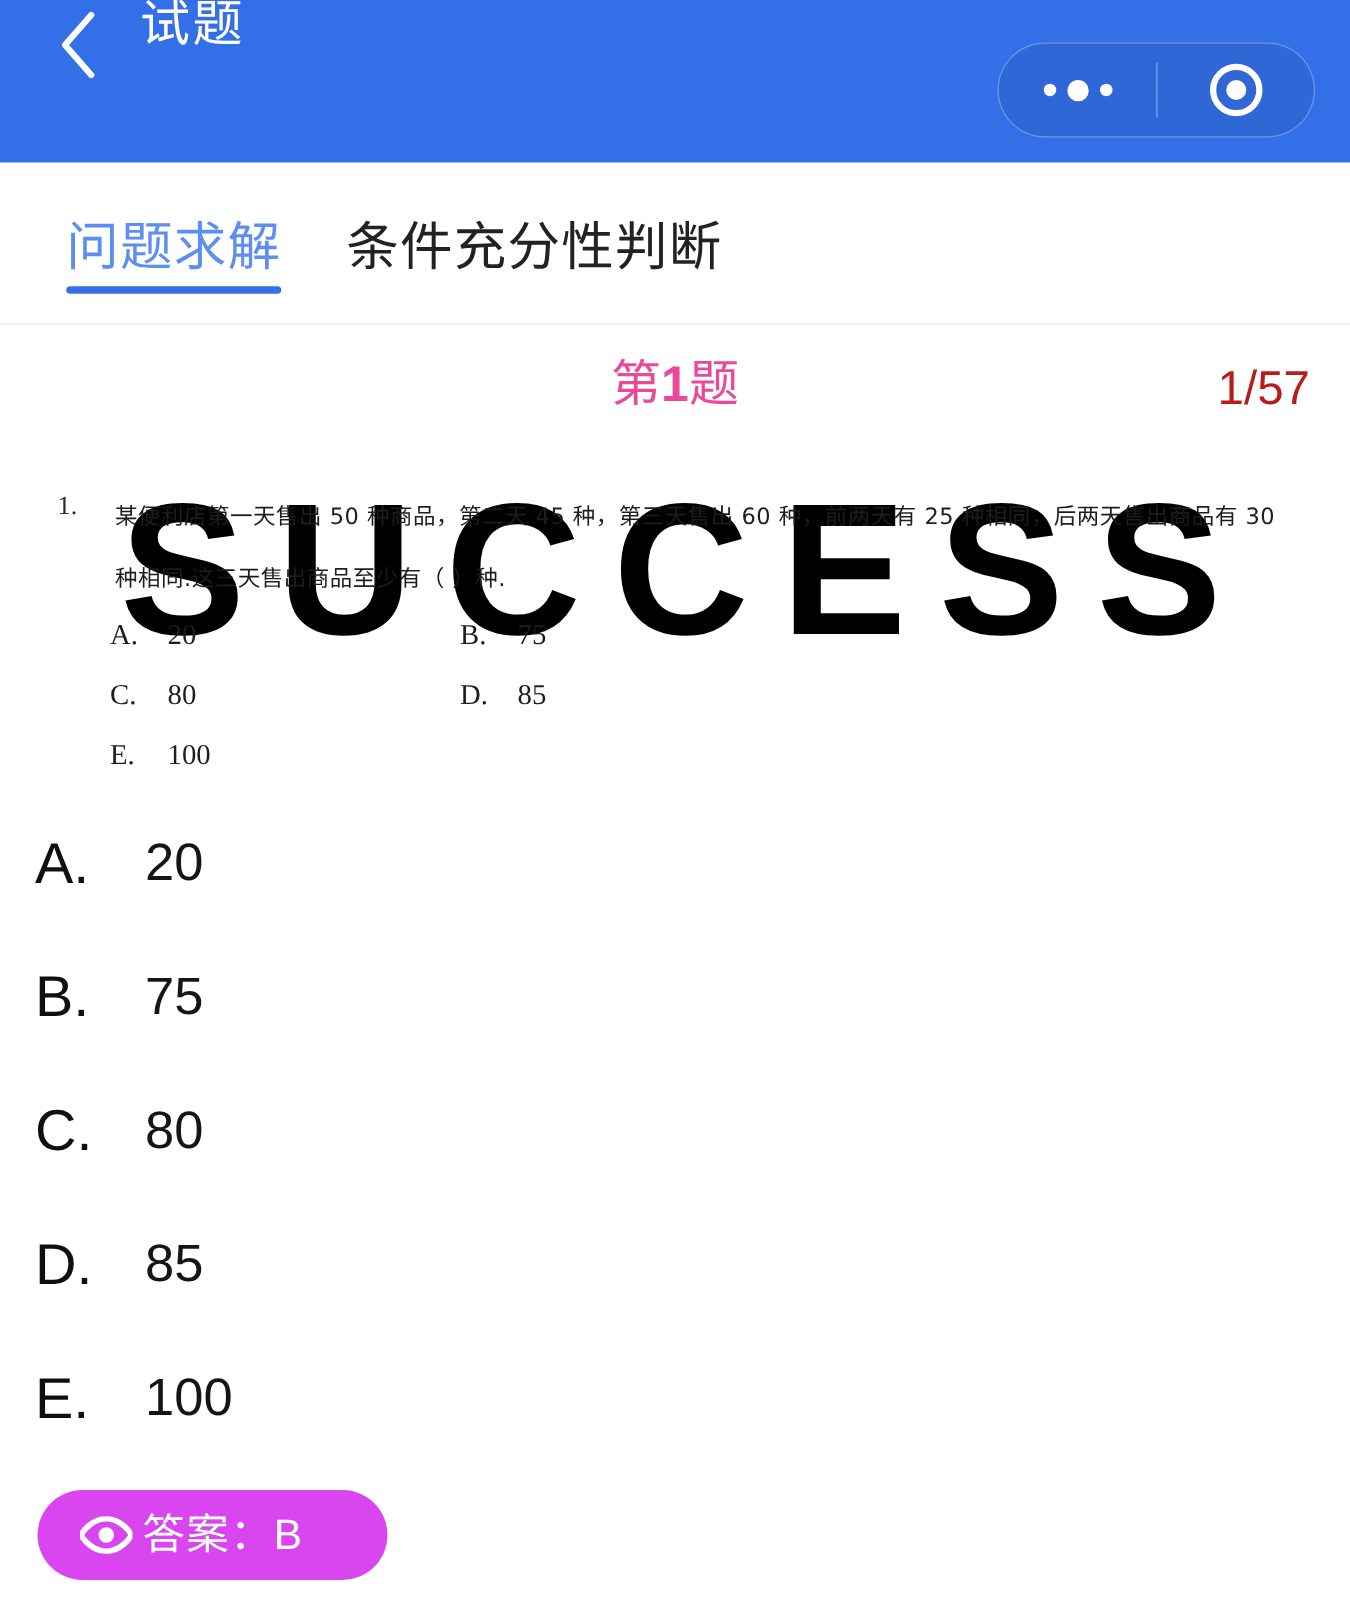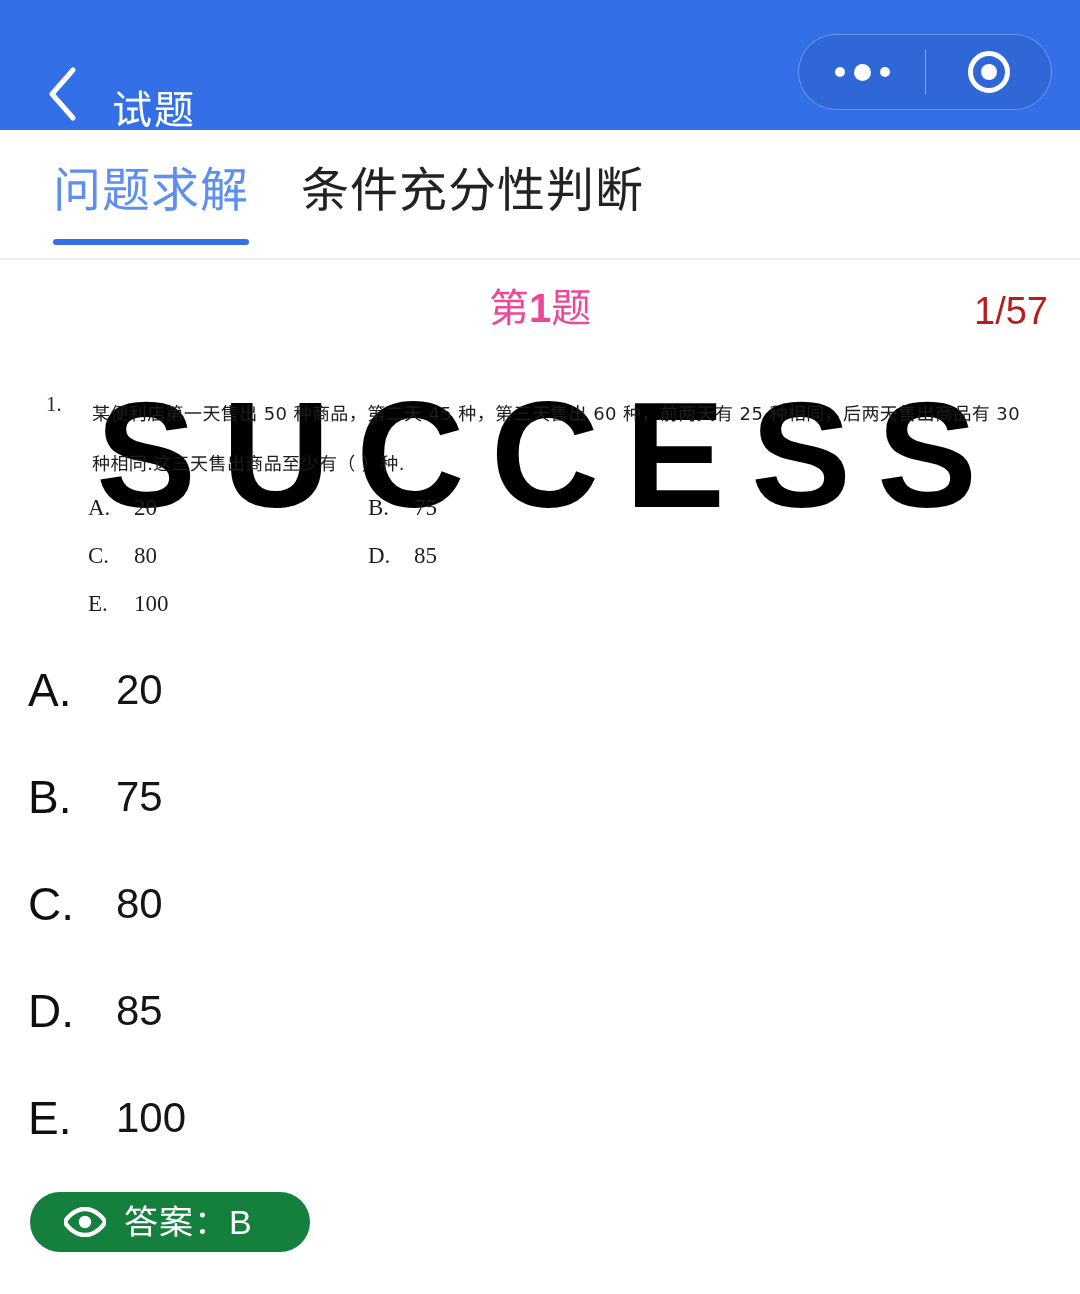--- a/index.html
+++ b/index.html
@@ -21,21 +21,21 @@
   }
 
   
   .navbar {
     position: absolute;
     top: 0; left: 0;
     width: 1080px;
     height: 130px;
     background: #3370e8;
     display: flex;
-    align-items: flex-end;
+    align-items: flex-start;
   }
 
   .nav-back {
     width: 72px;
     height: 72px;
     margin-left: 26px;
     display: flex;
     align-items: center;
     justify-content: center;
     cursor: pointer;
@@ -104,27 +104,27 @@
     top: 130px; left: 0;
     width: 1080px;
     height: 130px;
     border-bottom: 2px solid #efefef;
     display: flex;
     align-items: center;
     padding-left: 53px;
   }
   .tab {
     position: relative;
-    font-size: 48px;
+    font-size: 42px;
     color: #222222;
     margin-right: 52px;
     line-height: 1;
     letter-spacing: 1px;
     cursor: pointer;
-    padding: 24px 0 30px 0;
+    padding: 24px 0 16px 0;
     white-space: nowrap;
   }
   .tab.active { color: #5d8ef0; }
   .tab.active::after {
     content: "";
     position: absolute;
     left: 0; right: 0;
     bottom: 0;
     height: 6px;
     border-radius: 3px;
@@ -243,28 +243,28 @@
     color: #151515;
     margin-left: 20px;
     line-height: 1;
   }
 
   
   .answer-btn {
     position: absolute;
     left: 30px;
     top: 1192px;
-    height: 60px;
+    height: 72px;
     min-width: 280px;
     padding: 0 42px 0 34px;
     border-radius: 36px;
-    background: #15803d;
+    background: #d946ef;
     display: inline-flex;
     align-items: center;
-    gap: 18px;
+    gap: 8px;
     cursor: pointer;
     border: none;
   }
   .eye-icon { display: block; }
   .answer-text {
     color: #ffffff;
     font-size: 34px;
     line-height: 1;
     letter-spacing: 1px;
     white-space: nowrap;

